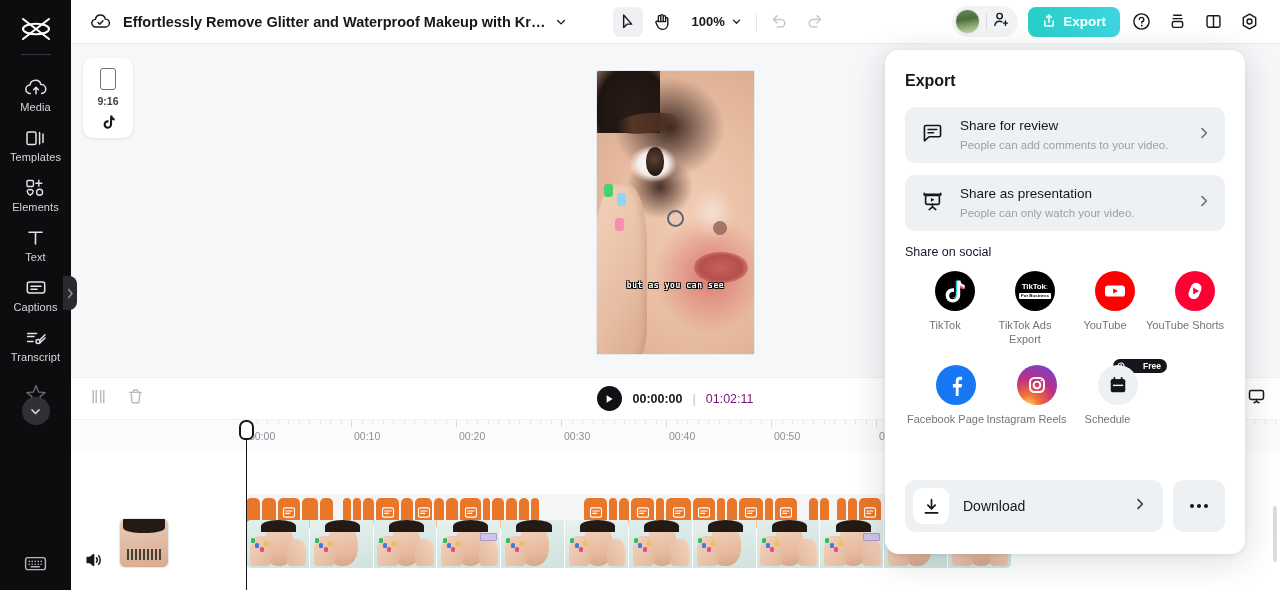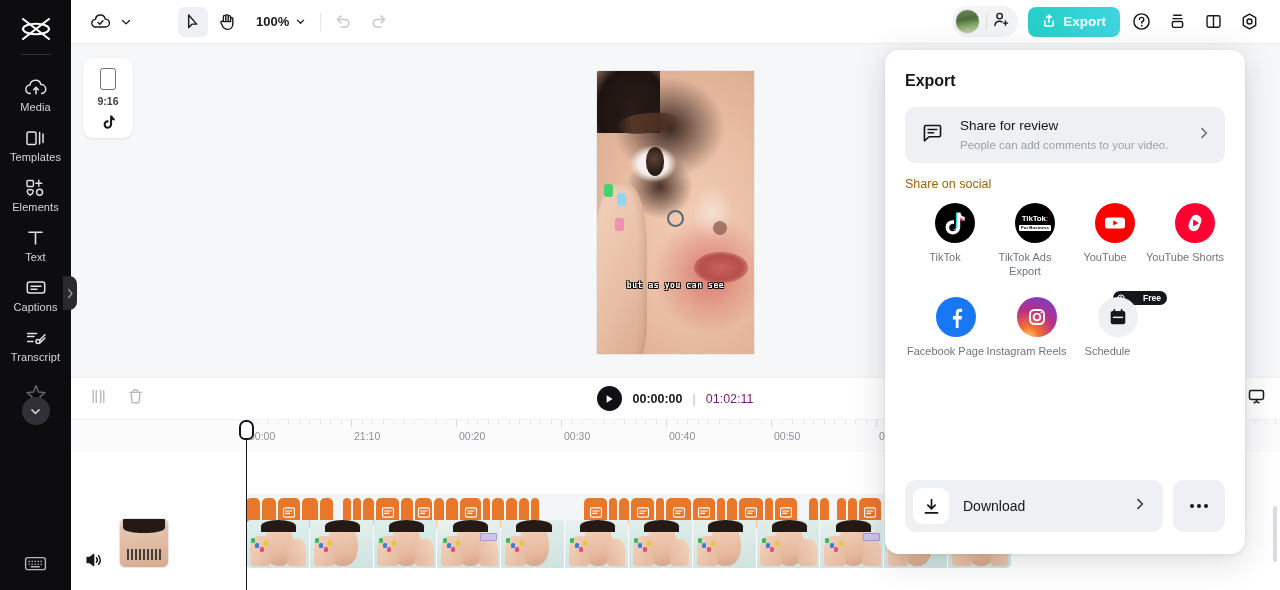--- a/index.html
+++ b/index.html
@@ -265,21 +265,21 @@
     z-index:50; padding: 22px 20px 0;
   }
   .panel-title { font-size:16px; font-weight:bold; color:#13161a; margin-bottom:17px; }
   .share-row {
     display:flex; align-items:center; background:#eef1f4; border-radius:10px;
     height:56px; padding: 0 14px 0 16px; margin-bottom:12px; cursor:pointer; gap:16px;
   }
   .share-txt { flex:1 1 auto; }
   .share-title { font-size:13.5px; color:#13161a; line-height:1.35; }
   .share-sub { font-size:11.5px; color:#9aa0a8; line-height:1.4; margin-top:1px; }
-  .social-head { font-size:12.5px; color:#a16207; margin: 14px 0 12px; }
+  .social-head { font-size:12.5px; color:#0f172a; margin: 14px 0 12px; }
   .social-grid { display:flex; gap:0; }
   .social-cell {
     width:81px; display:flex; flex-direction:column; align-items:center; gap:7px;
     cursor:pointer; position:relative;
   }
   .social-ico { width:40px; height:40px; border-radius:50%; position:relative; overflow:hidden;margin-left:20px; }
   .social-name { font-size:11px; color:#6f757d; text-align:center; line-height:1.3; }
   .badge-free {
     position:absolute; left:46px; top:-6px; background:#13161a; color:#fff;
     font-size:8.5px; font-weight:bold; border-radius:9px; padding:2px 6px 2px 4px;
@@ -406,20 +406,21 @@
       </svg>
   </div>
 
   <div class="topbar">
     <span class="tb-cloud">
       <svg width="19" height="16" viewBox="0 0 20 16" fill="none" stroke="#16181c" stroke-width="1.5" stroke-linecap="round" stroke-linejoin="round">
         <path d="M5 13.2a4 4 0 0 1-.3-8A5.2 5.2 0 0 1 15 5a3.6 3.6 0 0 1 .5 8.2z"></path>
         <path d="M7.4 8.6 9.2 10.4l3.4-3.6"></path>
       </svg>
     </span>
+    <div class="tb-title">Effortlessly Remove Glitter and Waterproof Makeup with Kr…</div>
     <span class="tb-caret">
       <svg width="12" height="12" viewBox="0 0 14 14" fill="none" stroke="#16181c" stroke-width="1.5" stroke-linecap="round" stroke-linejoin="round">
           <path d="M3 5.2 7 9.2l4-4"></path>
         </svg>
     </span>
 
     <div class="tb-tools">
       <div class="tb-btn active">
         <svg width="16" height="17" viewBox="0 0 16 18" fill="none" stroke="#16181c" stroke-width="1.5" stroke-linejoin="round">
           <path d="M3.4 2.2v13.2l3.5-3.6h5z"></path>
@@ -573,21 +574,21 @@
             <path d="M10 12.2v2.4M7.4 15.6 10 14.4l2.6 1.2"></path>
         </svg>
       </span>
     </div>
   </div>
 
   <div class="timeline">
     <div class="ruler" id="ruler">
         <div class="ruler-label" style="left: 178px;">00:00</div>
         <div class="tick major" style="left: 175px;"></div>
-        <div class="ruler-label" style="left: 283px;">21:10</div>
+        <div class="ruler-label" style="left: 283px;">00:10</div>
         <div class="tick major" style="left: 280px;"></div>
         <div class="ruler-label" style="left: 388px;">00:20</div>
         <div class="tick major" style="left: 385px;"></div>
         <div class="ruler-label" style="left: 493px;">00:30</div>
         <div class="tick major" style="left: 490px;"></div>
         <div class="ruler-label" style="left: 598px;">00:40</div>
         <div class="tick major" style="left: 595px;"></div>
         <div class="ruler-label" style="left: 703px;">00:50</div>
         <div class="tick major" style="left: 700px;"></div>
         <div class="ruler-label" style="left: 808px;">01:00</div>
@@ -947,20 +948,39 @@
         <div class="share-title">Share for review</div>
         <div class="share-sub">People can add comments to your video.</div>
       </div>
       <span>
         <svg width="14" height="14" viewBox="0 0 14 14" fill="none" stroke="#6f757d" stroke-width="1.7" stroke-linecap="round" stroke-linejoin="round">
             <path d="M5 2.6 9.4 7 5 11.4"></path>
           </svg>
       </span>
     </div>
 
+    <div class="share-row">
+      <span>
+        <svg width="23" height="23" viewBox="0 0 24 24" fill="none" stroke="#13161a" stroke-width="1.7" stroke-linejoin="round" stroke-linecap="round">
+          <path d="M3.4 3.4v2M20.6 3.4v2M3.4 4.4h17.2"></path>
+          <rect x="4.8" y="5.6" width="14.4" height="9.4" rx="1.6"></rect>
+          <path d="M10.4 8.4 14 10.3l-3.6 1.9z" fill="#13161a" stroke="none"></path>
+          <path d="M12 15v2.6M8.6 20.4 12 17.6l3.4 2.8"></path>
+        </svg>
+      </span>
+      <div class="share-txt">
+        <div class="share-title">Share as presentation</div>
+        <div class="share-sub">People can only watch your video.</div>
+      </div>
+      <span>
+        <svg width="14" height="14" viewBox="0 0 14 14" fill="none" stroke="#6f757d" stroke-width="1.7" stroke-linecap="round" stroke-linejoin="round">
+            <path d="M5 2.6 9.4 7 5 11.4"></path>
+          </svg>
+      </span>
+    </div>
 
     <div class="social-head">Share on social</div>
 
     <div class="social-grid">
       <div class="social-cell">
         <div class="social-ico" style="background:#000;">
           <svg width="40" height="40" viewBox="0 0 40 40">
             <path d="M22.2 9.5h3.2c.3 2.6 1.8 4.3 4.3 4.6v3.6c-1.7 0-3.3-.5-4.5-1.4v7.8c0 4.3-3.3 7.4-7.3 7.4a7.2 7.2 0 0 1-7.3-7.3c0-4.3 3.8-7.6 8.4-6.9v3.8a3.6 3.6 0 0 0-4.8 3.4 3.6 3.6 0 0 0 7.2.1z" fill="#fff"></path>
             <path d="M20.8 9.5h1.4v13.9a3.6 3.6 0 0 1-5 3.3 3.6 3.6 0 0 0 3.6-3.6z" fill="#25f4ee" opacity=".85"></path>
             <path d="M25.4 14.1c.7.9 1.7 1.5 3 1.8v2.4a7.7 7.7 0 0 1-3-1.1z" fill="#fe2c55" opacity=".9"></path>

